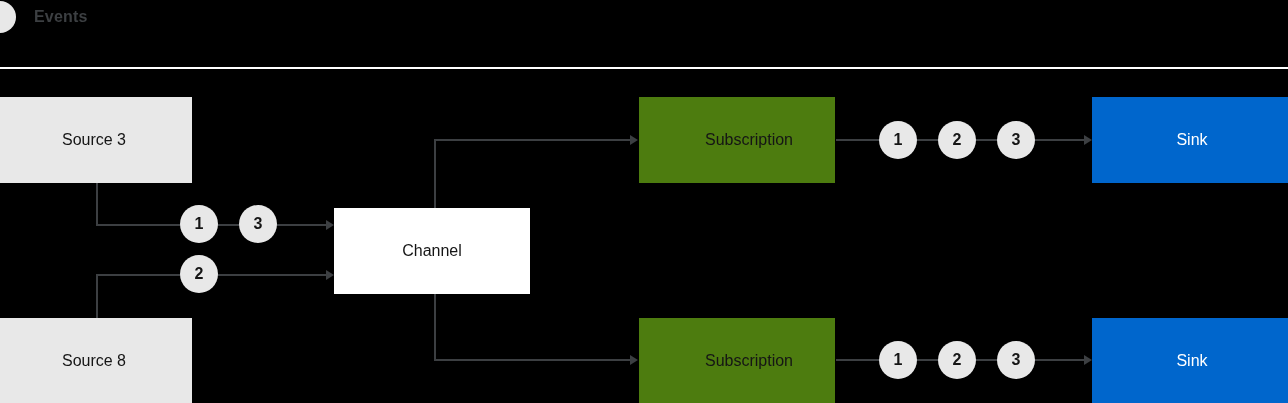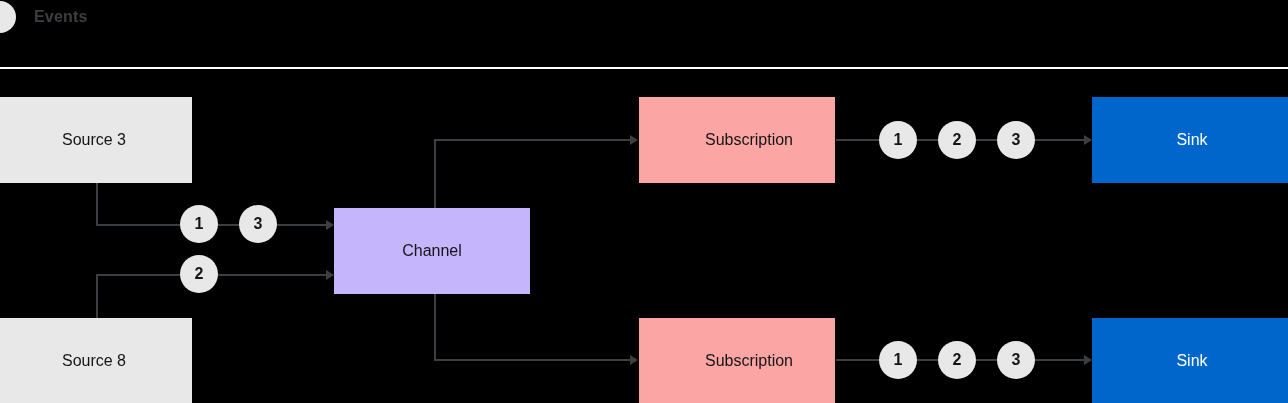--- a/index.html
+++ b/index.html
@@ -58,25 +58,25 @@
     align-items: center;
     justify-content: center;
     font-size: 16px;
     box-sizing: border-box;
   }
   .node-source {
     background: #e8e8e8;
     color: #151515;
   }
   .node-channel {
-    background: #c4b5fd;
+    background: #ffffff;
     color: #151515;
   }
   .node-subscription {
-    background: #fca5a5;
+    background: #4d7c0f;
     color: #151515;
     padding-left: 24px;
   }
   .node-sink {
     background: #0066cc;
     color: #ffffff;
   }
 
   
   .badge {

